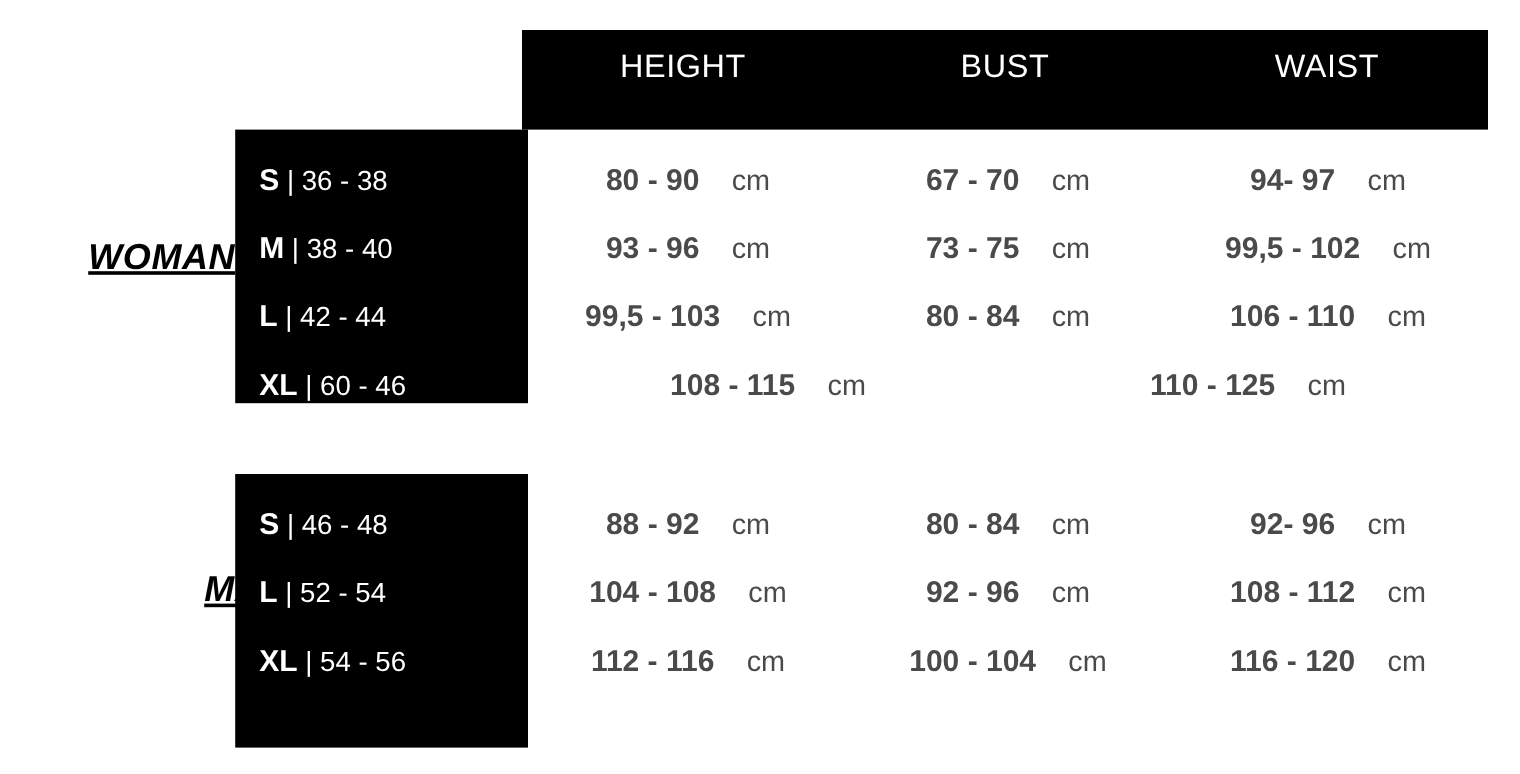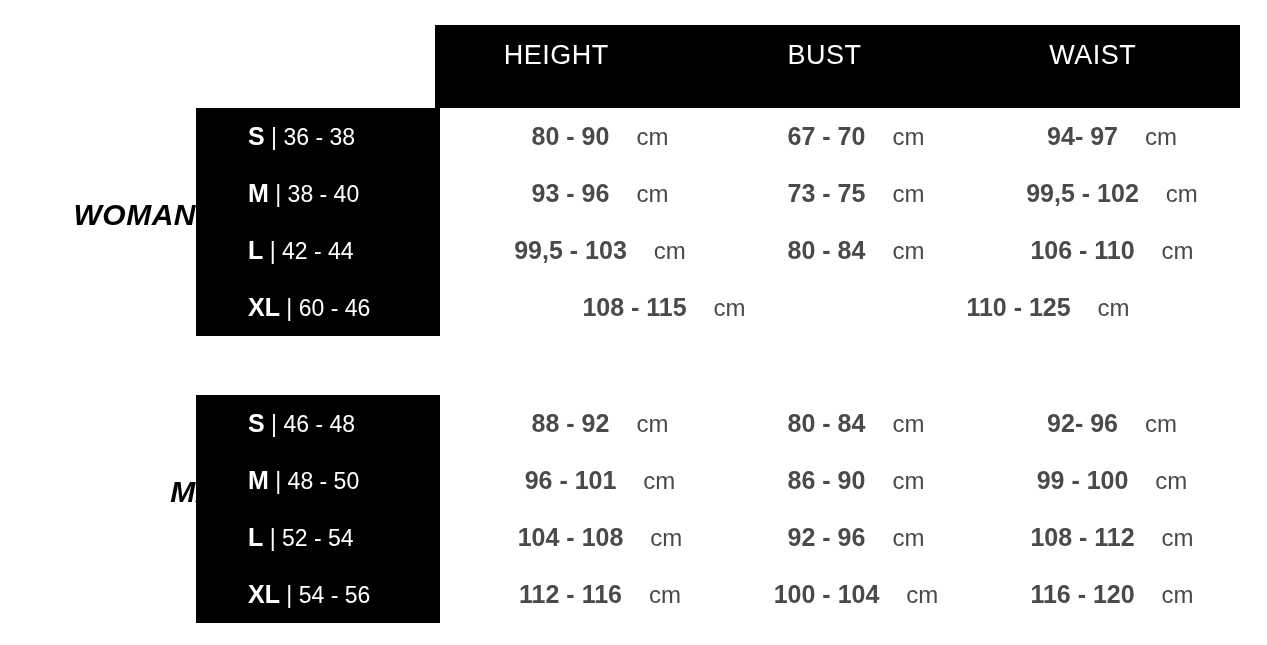--- a/index.html
+++ b/index.html
@@ -17,21 +17,21 @@
   .header-band {
     position: absolute;
     left: 435px;
     top: 25px;
     width: 805px;
     height: 83px;
     background: #000000;
   }
   .header-labels {
     position: absolute;
-    left: 422px;
+    left: 435px;
     top: 25px;
     width: 805px;
     height: 60px;
     display: flex;
     align-items: center;
   }
   .header-cell {
     flex: 1;
     text-align: center;
     color: #ffffff;
@@ -52,43 +52,43 @@
   .group-title {
     position: absolute;
     left: 0;
     width: 196px;
     text-align: right;
     font-size: 30px;
     font-weight: bold;
     font-style: italic;
     color: #000000;
     letter-spacing: 0.5px;
+    text-decoration: underline;
   }
   .group-woman .group-title { top: 90px; }
   .group-man   .group-title { top: 80px; margin-left: 44px; }
 
   .size-col {
     position: absolute;
     left: 196px;
     top: 0;
     width: 244px;
     background: #000000;
     padding: 0;
   }
   .rows {
     position: absolute;
     left: 196px;
     top: 0;
     width: 1044px;
   }
   .row {
     display: flex;
-    align-items: center;
+    align-items: flex-end;
     height: 57px;
-    padding-left: 32px;
   }
   .row-size {
     width: 244px;
     color: #ffffff;
     font-size: 23px;
     padding-left: 20px;
     white-space: nowrap;
   }
   .row-size .sz {
     font-weight: bold;
@@ -224,39 +224,20 @@
         <span>80 - 84</span>
         <span class="unit">cm</span>
       </div>
       <div class="measure">
         <span>92- 96</span>
         <span class="unit">cm</span>
       </div>
     </div>
     <div class="row">
       <div class="row-size">
-        <span class="sz">M</span>
-        <span class="sep">|</span>
-        <span class="eu">48 - 50</span>
-      </div>
-      <div class="measure">
-        <span>96 - 101</span>
-        <span class="unit">cm</span>
-      </div>
-      <div class="measure">
-        <span>86 - 90</span>
-        <span class="unit">cm</span>
-      </div>
-      <div class="measure">
-        <span>99 - 100</span>
-        <span class="unit">cm</span>
-      </div>
-    </div>
-    <div class="row">
-      <div class="row-size">
         <span class="sz">L</span>
         <span class="sep">|</span>
         <span class="eu">52 - 54</span>
       </div>
       <div class="measure">
         <span>104 - 108</span>
         <span class="unit">cm</span>
       </div>
       <div class="measure">
         <span>92 - 96</span>

